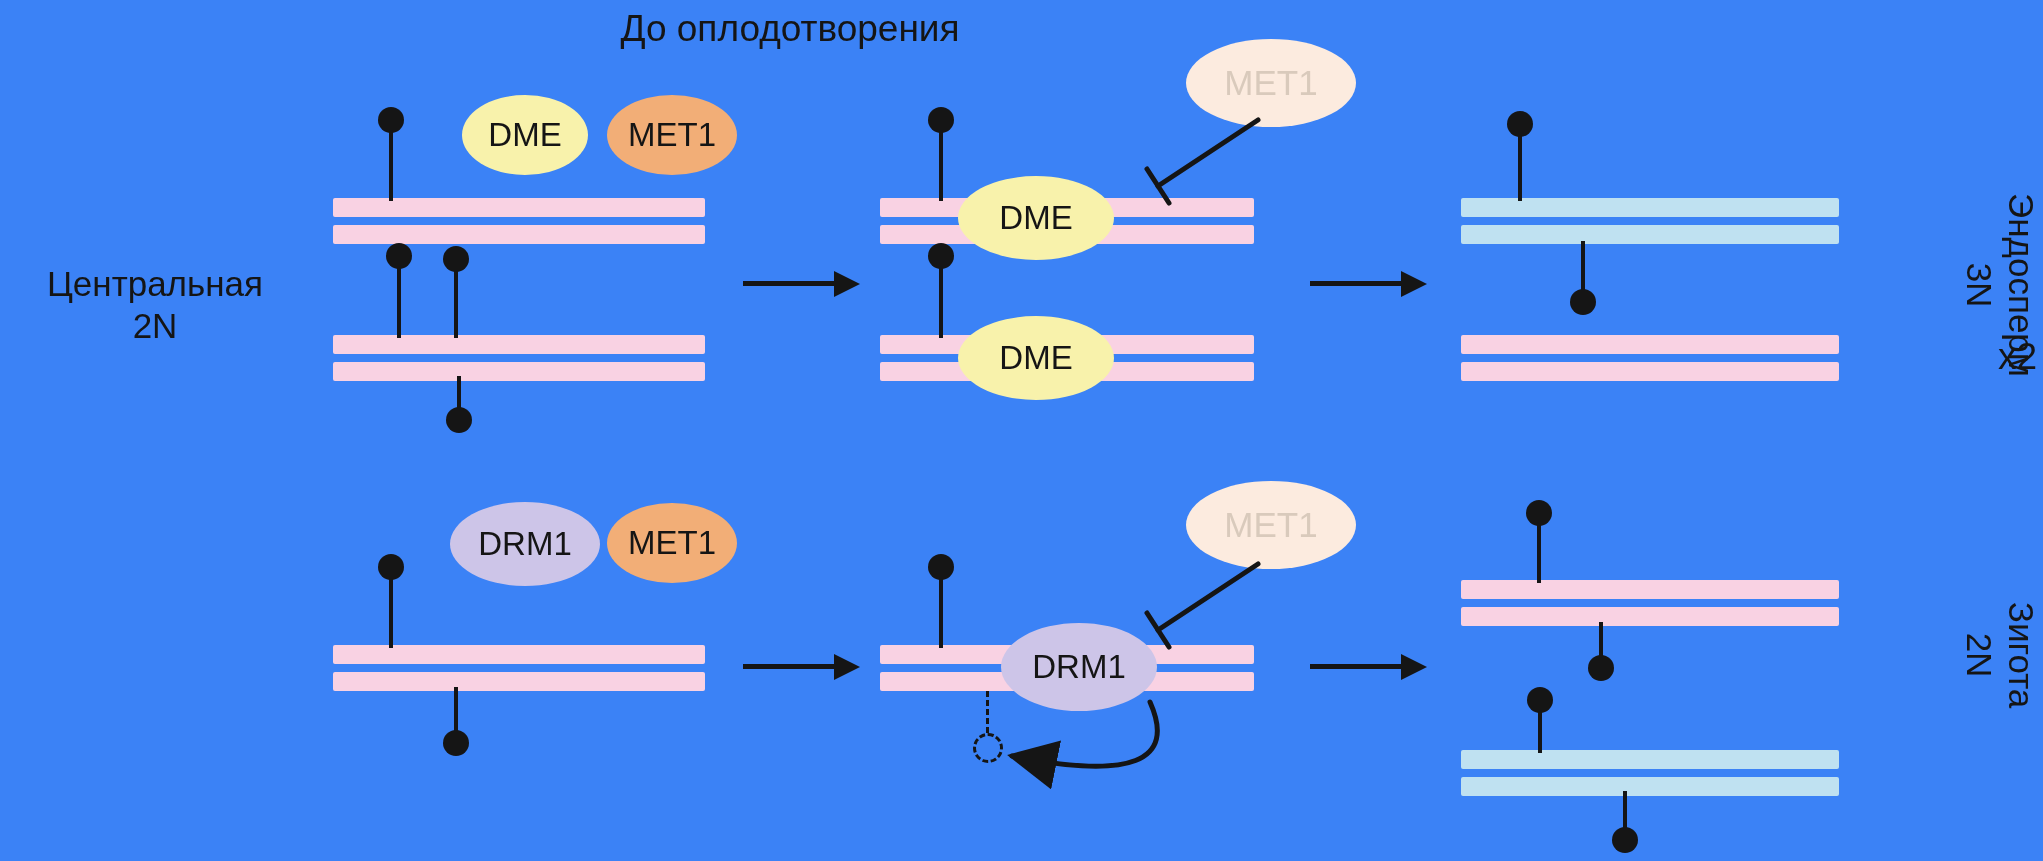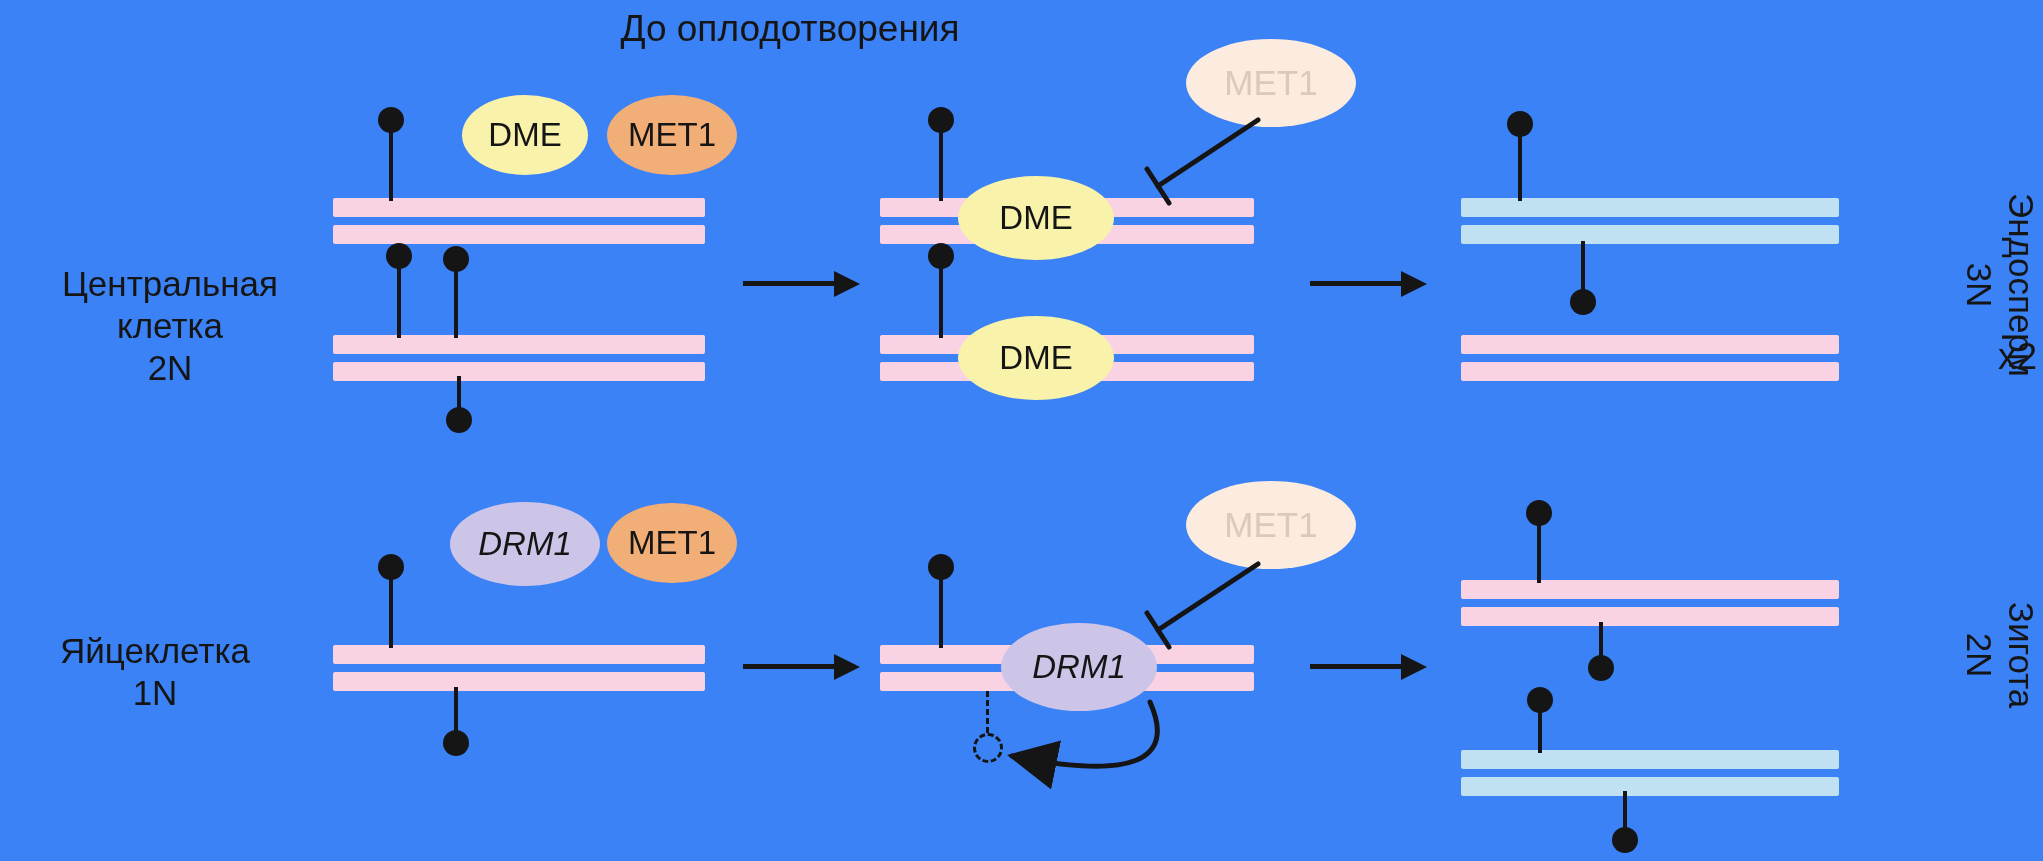--- a/index.html
+++ b/index.html
@@ -26,49 +26,44 @@
   .lolli .stem{position:absolute;left:11px;width:4px;background:var(--ink,#151515);}
   .lolli.up .head{top:0;}
   .lolli.up .stem{top:12px;bottom:0;}
   .lolli.down .head{bottom:0;}
   .lolli.down .stem{bottom:12px;top:0;}
 
   .oval{position:absolute;border-radius:50%;display:flex;align-items:center;justify-content:center;
         font-size:33px;z-index:3;text-align:right;}
   .oval.yellow{background:var(--yellow,#f8f2ab);}
   .oval.orange{background:var(--orange,#f2ae77);}
-  .oval.purple{background:var(--purple,#cdc5e8);font-style:italic;}
+  .oval.purple{background:var(--purple,#cdc5e8);}
   .oval.peach{background:var(--peach,#fcebdf);color:var(--fadedtext,#d9cabc);font-size:35px;}
 
   .harrow{position:absolute;height:26px;z-index:2;}
   .harrow .shaft{position:absolute;left:0;right:18px;top:10px;height:5px;background:var(--ink,#151515);display:block;}
   .harrow .head{position:absolute;right:0;top:0;width:0;height:0;display:block;
                 border-left:26px solid var(--ink,#151515);
                 border-top:13px solid transparent;border-bottom:13px solid transparent;}
 
   svg.overlay{position:absolute;z-index:4;overflow:visible;}
   .dashed-circle{position:absolute;width:30px;height:30px;border:3px dashed var(--ink,#151515);
                  border-radius:50%;box-sizing:border-box;z-index:2;background:transparent;}
   .dashed-stem{position:absolute;width:0;border-left:3px dashed var(--ink,#151515);z-index:2;}
 </style>
 </head>
 <body>
 
 <div class="canvas">
 
   <div class="title" style="left:560px;top:8px;width:460px">До оплодотворения</div>
 
-  <div class="side-label" style="left:35px;top:263px;width:270px">
+  <div class="side-label" style="left:20px;top:263px;width:270px">
     <div>Центральная</div>
-    <div>клетка</div>
     <div>2N</div>
-  </div>
-  <div class="side-label" style="left:20px;top:630px;width:270px">
-    <div>Яйцеклетка</div>
-    <div>1N</div>
   </div>
 
   <div class="vlabel" style="left:1880px;top:243px;width:240px">
     <div>Эндосперм</div>
     <div>3N</div>
   </div>
   <div class="vlabel" style="left:1880px;top:613px;width:240px">
     <div>Зигота</div>
     <div>2N</div>
   </div>

